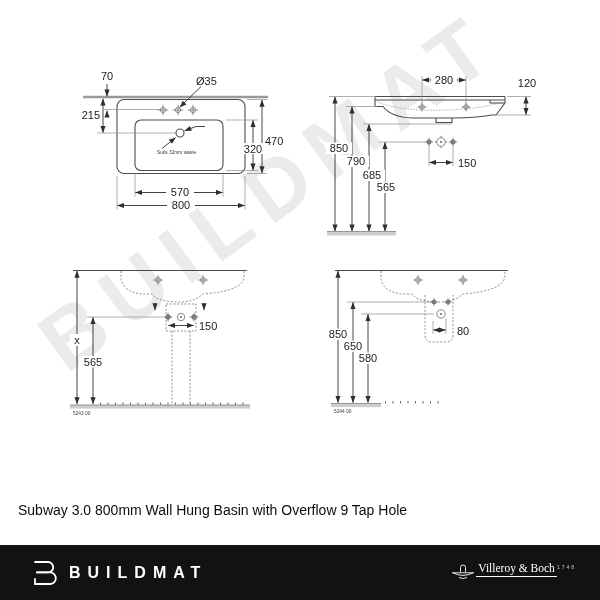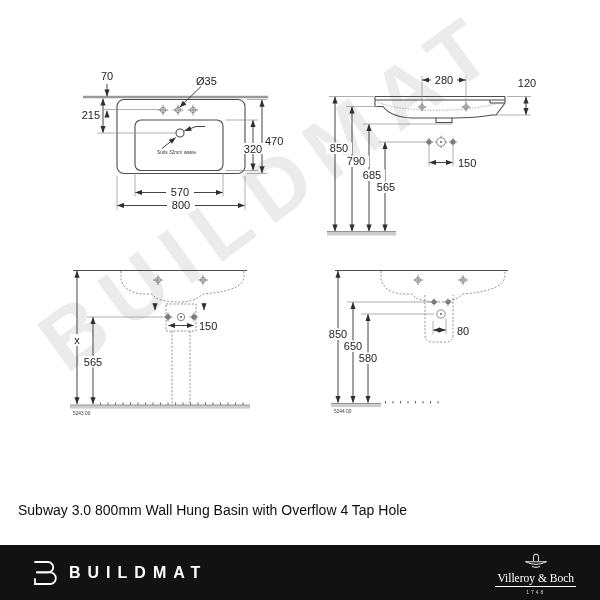--- a/index.html
+++ b/index.html
@@ -8,21 +8,21 @@
   #watermark{position:absolute;left:-20px;top:143px;width:580px;text-align:center;
        font-size:84px;font-weight:700;letter-spacing:14px;color:#ebebeb;
        transform:rotate(-36deg);transform-origin:center;z-index:0;user-select:none;}
   #drawing{position:absolute;left:0;top:0;z-index:1;}
   #title{position:absolute;left:18px;top:502px;font-size:14px;color:#0d0d0d;z-index:2;}
   #footer{position:absolute;left:0;bottom:0;width:600px;height:55px;background:#121212;
        z-index:3;display:flex;align-items:center;}
   .brand{display:flex;align-items:center;margin-left:30px;}
   .brand-mark{width:30px;height:27px;margin-right:9px;}
   .brand-name{color:#ffffff;font-size:16px;font-weight:700;letter-spacing:7px;}
-  .vb{margin-left:auto;margin-right:24px;display:flex;flex-direction:column;align-items:center;}
+  .vb{margin-left:auto;margin-right:24px;display:flex;flex-direction:row;align-items:flex-start;}
   .vb-icon{width:26px;height:20px;margin-bottom:1px;}
   .vb-name{font-family:"Liberation Serif",serif;color:#ffffff;font-size:11.5px;
        border-bottom:1px solid #ffffff;padding:0 2px 2px 2px;white-space:nowrap;}
   .vb-est{color:#cfcfcf;font-size:5px;letter-spacing:2px;margin-top:2px;}
   
   svg text{font-family:"Liberation Sans",sans-serif;fill:#1c1c1c;}
   .dim{font-size:11px;}
   .tiny{font-size:4.8px;fill:#3a3a3a;}
   .dl{stroke:#2f2f2f;stroke-width:0.9;fill:none;}
   .ext{stroke:#8c8c8c;stroke-width:0.7;fill:none;}
@@ -268,21 +268,21 @@
     <rect class="patch" x="355" y="352.5" width="26" height="11.5"></rect>
     <text class="dim" x="368" y="361.5" text-anchor="middle">580</text>
 
     <rect class="floor" x="331" y="403.5" width="50" height="3.6"></rect>
     <line class="floorline" x1="331" y1="403.5" x2="381" y2="403.5"></line>
     <line class="ticks" x1="385" y1="402.2" x2="445" y2="402.2"></line>
     <text class="tiny" x="334" y="413">5244 00</text>
   </g>
 </svg>
 
-<div id="title">Subway 3.0 800mm Wall Hung Basin with Overflow 4 Tap Hole</div>
+<div id="title">Subway 3.0 800mm Wall Hung Basin with Overflow 9 Tap Hole</div>
 
 <div id="footer">
   <div class="brand">
     <svg class="brand-mark" viewBox="0 0 30 27" fill="none">
       <path d="M5,3 H18 A5.2,5.2 0 0 1 18,13.4 H7" stroke="#ffffff" stroke-width="1.8" stroke-linecap="round"></path>
       <path d="M7,13.4 H20 A5.8,5.8 0 0 1 20,25 H5 V20" stroke="#ffffff" stroke-width="1.8" stroke-linecap="round"></path>
     </svg>
     <span class="brand-name">BUILDMAT</span>
   </div>
   <div class="vb">

